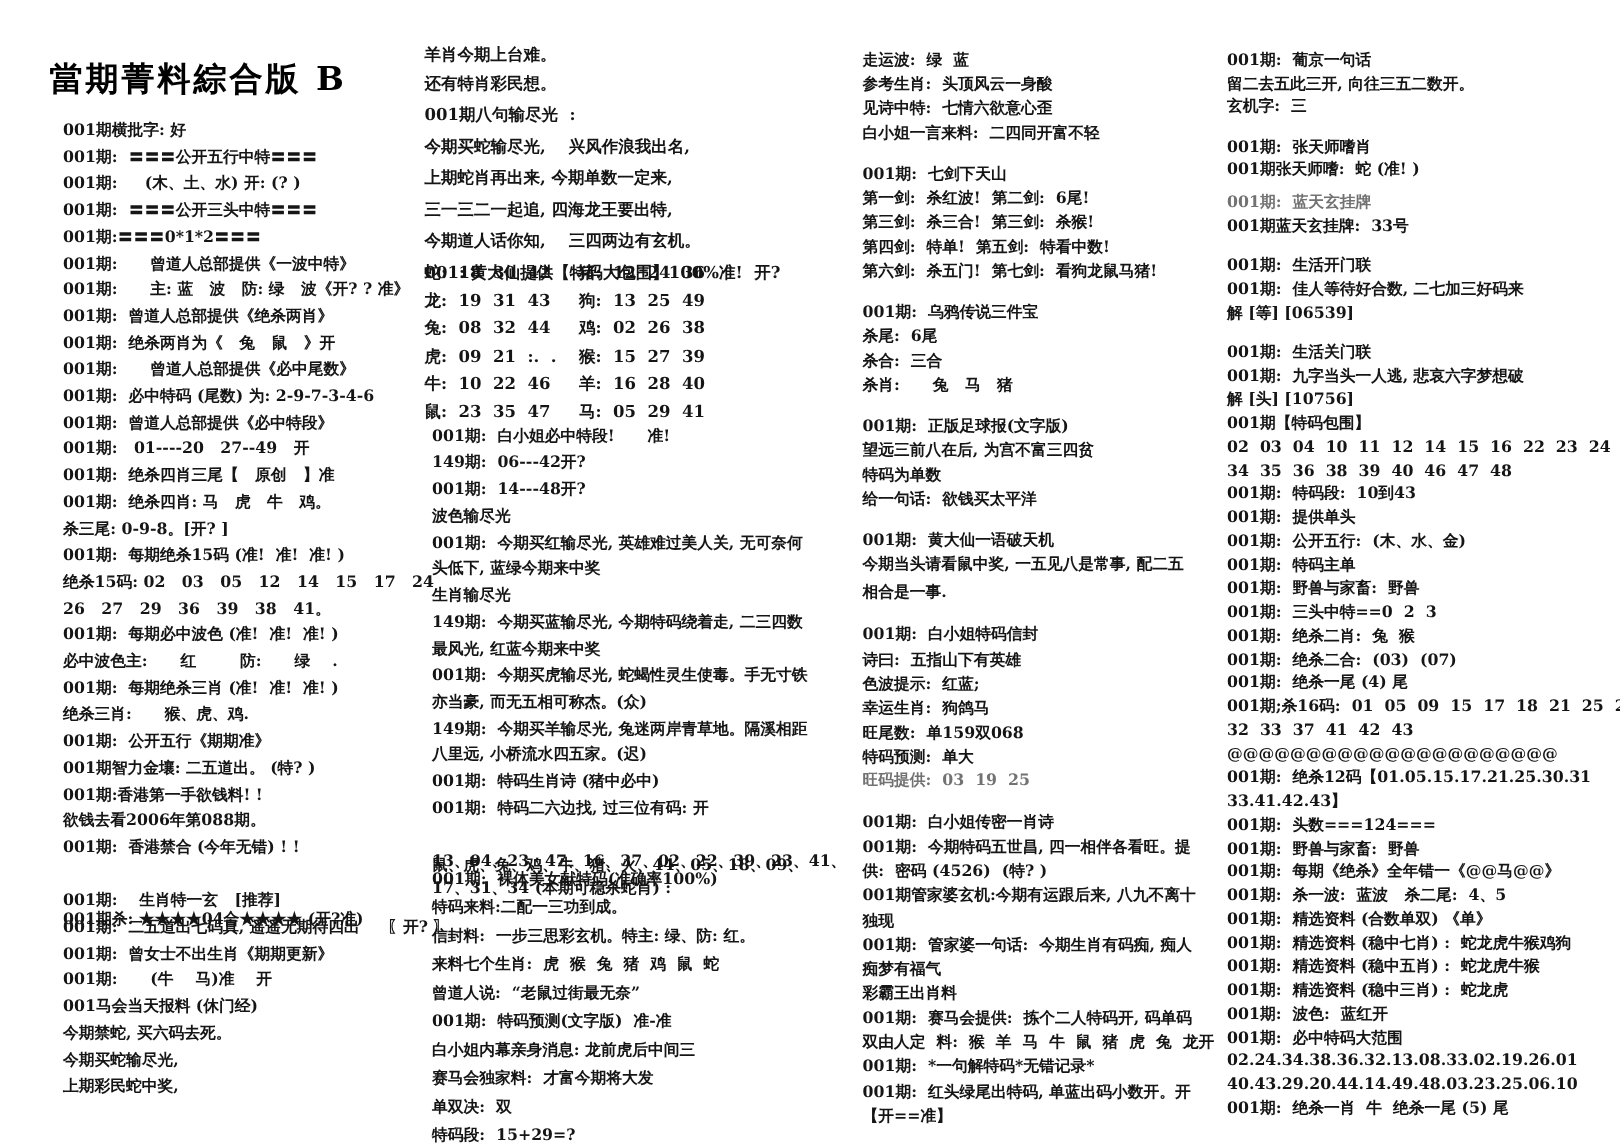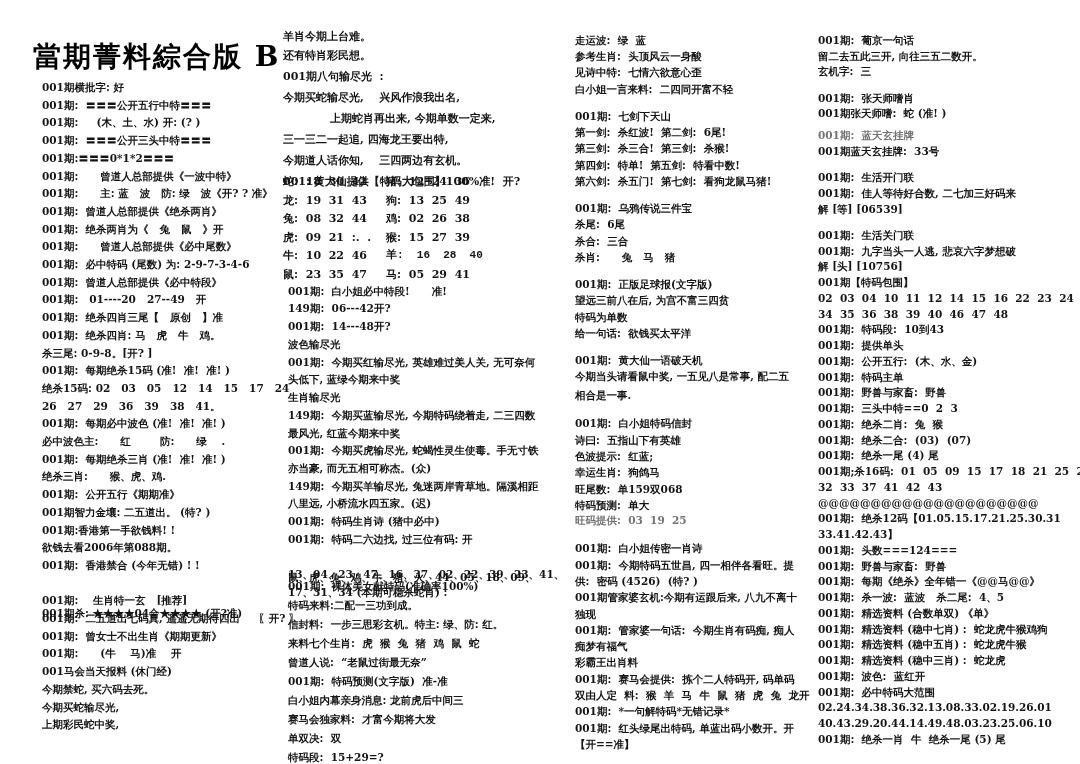--- a/index.html
+++ b/index.html
@@ -4,21 +4,21 @@
 <style>
   html, body { margin:0; padding:0; }
   body {
     width:1080px; height:764px; overflow:hidden; position:relative;
     background:#ffffff; color:#111;
     font-family:"DejaVu Serif", "Liberation Serif", serif;
   }
   .title {
     position:absolute; left:33px; top:38px;
     font-family:"DejaVu Serif", serif;
-    font-size:28px; font-weight:bold; letter-spacing:2px; color:#000;
+    font-size:22px; font-weight:bold; letter-spacing:2px; color:#000;
   }
   .col { position:absolute; top:0; }
   .line {
     position:absolute; white-space:pre; font-size:10.5px; font-weight:bold;
     line-height:13px; color:#151515;
   }
   .big { font-size:11px; }
   .faded { color:#444; opacity:0.75; }
 </style>
 </head>
@@ -63,37 +63,37 @@
     <div class="line" style="top: 665px;">001马会当天报料 (休门经)</div>
     <div class="line" style="top: 683px;">今期禁蛇, 买六码去死。</div>
     <div class="line" style="top: 701px;">今期买蛇输尽光,</div>
     <div class="line" style="top: 718px;">上期彩民蛇中奖,</div>
   </div>
 <div class="col" id="col2a" style="left:283px;">
     <div class="line big" style="top: 30px;">羊肖今期上台难。</div>
     <div class="line big" style="top: 49px;">还有特肖彩民想。</div>
     <div class="line big" style="top: 70px;">001期八句输尽光  :</div>
     <div class="line big" style="top: 91px;">今期买蛇输尽光,    兴风作浪我出名,</div>
-    <div class="line big" style="top: 112px; margin-left: 47px;">上期蛇肖再出来, 今期单数一定来,</div>
+    <div class="line big" style="top: 112px;">上期蛇肖再出来, 今期单数一定来,</div>
     <div class="line big" style="top: 133px;">三一三二一起追, 四海龙王要出特,</div>
     <div class="line big" style="top: 154px;">今期道人话你知,    三四两边有玄机。</div>
     <div class="line big" style="top: 175px;">001: 黄大仙提供【特码大包围】100%准!  开?</div>
   </div>
 <div class="col" id="ztable" style="left:283px;">
     <div class="line big" style="top: 175px; left: 0px;"><span>蛇</span><span>:  </span><span>18  30  42</span></div>
     <div class="line big" style="top: 193.5px; left: 0px;"><span>龙</span><span>:  </span><span>19  31  43</span></div>
     <div class="line big" style="top: 212px; left: 0px;"><span>兔</span><span>:  </span><span>08  32  44</span></div>
     <div class="line big" style="top: 230.5px; left: 0px;"><span>虎</span><span>:  </span><span>09  21  :.  .</span></div>
     <div class="line big" style="top: 249px; left: 0px;"><span>牛</span><span>:  </span><span>10  22  46</span></div>
     <div class="line big" style="top: 267.5px; left: 0px;"><span>鼠</span><span>:  </span><span>23  35  47</span></div>
     <div class="line big" style="top: 175px; left: 103px;"><span>猪</span><span>:  </span><span>12  24  36</span></div>
     <div class="line big" style="top: 193.5px; left: 103px;"><span>狗</span><span>:  </span><span>13  25  49</span></div>
     <div class="line big" style="top: 212px; left: 103px;"><span>鸡</span><span>:  </span><span>02  26  38</span></div>
     <div class="line big" style="top: 230.5px; left: 103px;"><span>猴</span><span>:  </span><span>15  27  39</span></div>
-    <div class="line big" style="top: 249px; left: 103px; font-family: Liberation Mono, monospace;"><span>羊</span><span>:  </span><span>16  28  40</span></div>
+    <div class="line big" style="top: 249px; left: 103px;"><span>羊</span><span>:  </span><span>16  28  40</span></div>
     <div class="line big" style="top: 267.5px; left: 103px;"><span>马</span><span>:  </span><span>05  29  41</span></div>
   </div>
 <div class="col" id="col2b" style="left:288px;">
     <div class="line" style="top: 285px;">001期:  白小姐必中特段!      准!</div>
     <div class="line" style="top: 302px;">149期:  06---42开?</div>
     <div class="line" style="top: 320px;">001期:  14---48开?</div>
     <div class="line" style="top: 338px;">波色输尽光</div>
     <div class="line" style="top: 356px;">001期:  今期买红输尽光, 英雄难过美人关, 无可奈何</div>
     <div class="line" style="top: 373px;">头低下, 蓝绿今期来中奖</div>
     <div class="line" style="top: 391px;">生肖输尽光</div>

